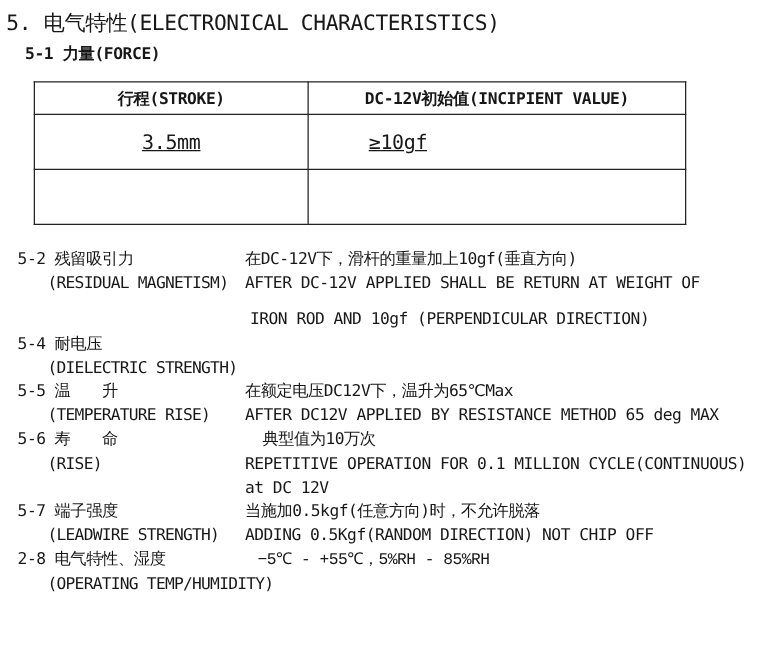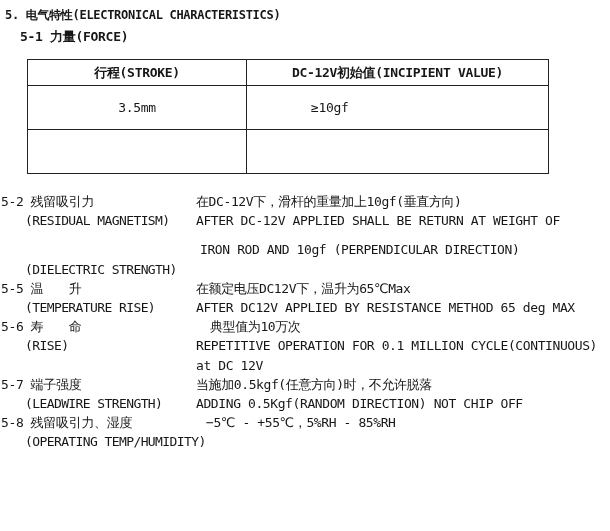--- a/index.html
+++ b/index.html
@@ -10,22 +10,22 @@
     background:#ffffff;
     color:#171717;
     font-family:"DejaVu Sans Mono","DejaVu Sans",monospace,sans-serif;
     font-size:13px;
     letter-spacing:-0.3px;
     overflow:hidden;
     white-space:nowrap;
   }
   .title {
     padding:7px 0 0 5px;
-    font-size:12px;
-    font-weight:700;
+    font-size:17px;
+    font-weight:400;
   }
   .subtitle {
     padding:4px 0 0 20px;
     font-size:13px;
     font-weight:600;
   }
   table.force {
     border-collapse:collapse;
     margin:13px 0 0 27px;
     table-layout:fixed;
@@ -39,33 +39,34 @@
   table.force th {
     height:26px;
     font-weight:600;
     font-size:13px;
     text-align:center;
     vertical-align:middle;
   }
   table.force td {
     height:44px;
     vertical-align:middle;
-    font-size:13px;
+    font-size:16px;
+    text-decoration:underline;
   }
   td.center { text-align:center; }
-  td.value  { text-align:left; padding-left:64px; }
+  td.value  { text-align:left; padding-left:48px; }
   .specs { margin-top:18px; }
   .spec { display:flex; line-height:19.2px; }
-  .spec .left  { width:196px; flex:none; padding-left:1px; }
+  .spec .left  { width:196px; flex:none; padding-left:14px; }
   .spec .left .l1 .code { display:inline-block; margin-right:7px; }
   .spec .left .l2 { padding-left:24px; letter-spacing:-0.6px; font-size:13px; }
   .spec .right { flex:1; }
   .rline { letter-spacing:-0.4px; }
   .ind14 { padding-left:14px; }
-  .ind10 { padding-left:10px; }
+  .ind10 { padding-left:10px;font-family:Liberation Mono, monospace; }
   .ind4  { padding-left:4px;margin-top:10px; }
 </style>
 </head>
 <body>
 
 <div class="page">
 
   <div class="title">5. 电气特性(ELECTRONICAL CHARACTERISTICS)</div>
   <div class="subtitle">5-1 力量(FORCE)</div>
 
@@ -100,20 +101,21 @@
       <div class="right">
         <div class="rline">在DC-12V下，滑杆的重量加上10gf(垂直方向)</div>
         <div class="rline">AFTER DC-12V APPLIED SHALL BE RETURN AT WEIGHT OF</div>
         <div class="rline ind4">IRON ROD AND 10gf (PERPENDICULAR DIRECTION)</div>
       </div>
     </div>
 
 
     <div class="spec">
       <div class="left">
+        <div class="l1"><span class="code">5-4</span><span>耐电压</span></div>
         <div class="l2">(DIELECTRIC STRENGTH)</div>
       </div>
     </div>
 
     <div class="spec">
       <div class="left">
         <div class="l1"><span class="code">5-5</span><span>温　　升</span></div>
         <div class="l2">(TEMPERATURE RISE)</div>
       </div>
       <div class="right">
@@ -140,21 +142,21 @@
         <div class="l2">(LEADWIRE STRENGTH)</div>
       </div>
       <div class="right">
         <div class="rline">当施加0.5kgf(任意方向)时，不允许脱落</div>
         <div class="rline">ADDING 0.5Kgf(RANDOM DIRECTION) NOT CHIP OFF</div>
       </div>
     </div>
 
     <div class="spec">
       <div class="left">
-        <div class="l1"><span class="code">5-8</span><span>残留吸引力、湿度</span></div>
+        <div class="l1"><span class="code">2-8</span><span>电气特性、湿度</span></div>
         <div class="l2">(OPERATING TEMP/HUMIDITY)</div>
       </div>
       <div class="right">
         <div class="rline ind10">−5℃ - +55℃，5%RH - 85%RH</div>
       </div>
     </div>
 
   </div>
 </div>
 

